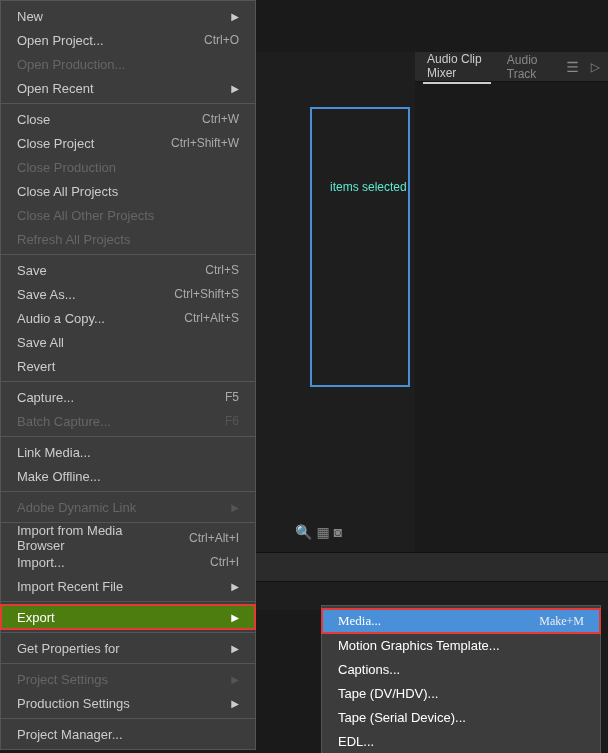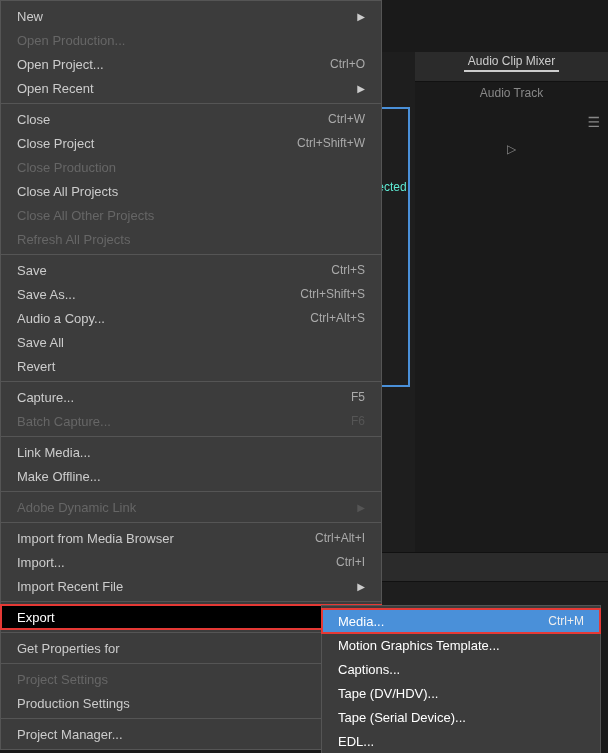--- a/index.html
+++ b/index.html
@@ -66,37 +66,37 @@
     }
     .menu-item.active {
       background: #3c3c3c;
     }
 
     
     .file-menu {
       position: absolute;
       top: 0;
       left: 0;
-      width: 382px;
+      width: 256px;
       background: #3c3c3c;
       border: 1px solid #555;
       z-index: 200;
       padding: 3px 0;
     }
 
     .menu-row {
       display: flex;
       align-items: center;
       padding: 3px 16px 3px 16px;
       height: 24px;
       cursor: pointer;
       position: relative;
     }
     .menu-row.highlighted {
-      background: #000000;
+      background: #4d7c0f;
       color: white;
     }
     .menu-row.disabled {
       color: #666;
       cursor: default;
     }
     .menu-row .label {
       flex: 1;
     }
     .menu-row .shortcut {
@@ -124,20 +124,21 @@
       left: 320px;
       width: 280px;
       background: #3c3c3c;
       border: 1px solid #555;
       z-index: 300;
       padding: 3px 0;
     }
     .export-submenu .menu-row.highlighted {
       background: #4a90d9;
       color: white;
+      font-family: Liberation Serif, serif;
     }
     .export-submenu .menu-row .shortcut {
       color: #aaa;
     }
     .export-submenu .menu-row.highlighted .shortcut {
       color: #eee;
     }
 
     
     .workspace {
@@ -190,21 +191,21 @@
     <div style="position:absolute;top:128px;left:330px;font-size:12px;color:#5eead4;">items selected</div>
 
     <div style="position:absolute;bottom:12px;left:295px;display:flex;gap:4px;align-items:center;">
       <span style="color:#888;font-size:14px;">🔍</span>
       <span style="color:#888;font-size:14px;">▦</span>
       <span style="color:#888;font-size:14px;">◙</span>
     </div>
   </div>
 
   <div style="position:absolute;top:0;left:415px;right:0;height:500px;background:#1a1a1a;">
-    <div style="background:#2b2b2b;height:30px;display:flex;align-items:center;padding:0 8px;gap:12px;border-bottom:1px solid #111;flex-direction:column;">
+    <div style="background:#2b2b2b;height:30px;display:flex;align-items:center;padding:0 8px;gap:12px;border-bottom:1px solid #111;">
       <span style="font-size:12px;color:#ccc;padding:2px 4px;border-bottom:2px solid #ccc;">Audio Clip Mixer</span>
       <span style="font-size:12px;color:#888;padding:2px 4px;">Audio Track</span>
       <span style="margin-left:auto;color:#888;font-size:14px;">☰</span>
       <span style="color:#888;font-size:12px;">▷</span>
     </div>
   </div>
 
   <div style="position:absolute;top:500px;left:0;right:0;bottom:0;background:#1a1a1a;">
     <div style="height:30px;background:#2b2b2b;display:flex;align-items:center;padding:0 8px;gap:6px;border-bottom:1px solid #111;border-top:1px solid #111;">
       <span style="color:#aaa;font-size:11px;cursor:pointer;">×</span>
@@ -216,26 +217,26 @@
     </div>
   </div>
 </div>
 
 <div class="file-menu">
 
   <div class="menu-row">
     <span class="label">New</span>
     <span class="arrow">▶</span>
   </div>
-  <div class="menu-row disabled">
-    <span class="label">Open Production...</span>
-  </div>
   <div class="menu-row">
     <span class="label">Open Project...</span>
     <span class="shortcut">Ctrl+O</span>
+  </div>
+  <div class="menu-row disabled">
+    <span class="label">Open Production...</span>
   </div>
   <div class="menu-row">
     <span class="label">Open Recent</span>
     <span class="arrow">▶</span>
   </div>
 
   <div class="menu-separator"></div>
 
   <div class="menu-row">
     <span class="label">Close</span>
@@ -323,21 +324,21 @@
 
   <div class="menu-separator"></div>
 
   <div class="menu-row highlighted red-border" style="position:relative;">
     <span class="label">Export</span>
     <span class="arrow">▶</span>
 
     <div class="export-submenu">
       <div class="menu-row highlighted red-border">
         <span class="label">Media...</span>
-        <span class="shortcut">Ctrl+M</span>
+        <span class="shortcut">Make+M</span>
       </div>
       <div class="menu-row">
         <span class="label">Motion Graphics Template...</span>
       </div>
       <div class="menu-row">
         <span class="label">Captions...</span>
       </div>
       <div class="menu-row">
         <span class="label">Tape (DV/HDV)...</span>
       </div>

